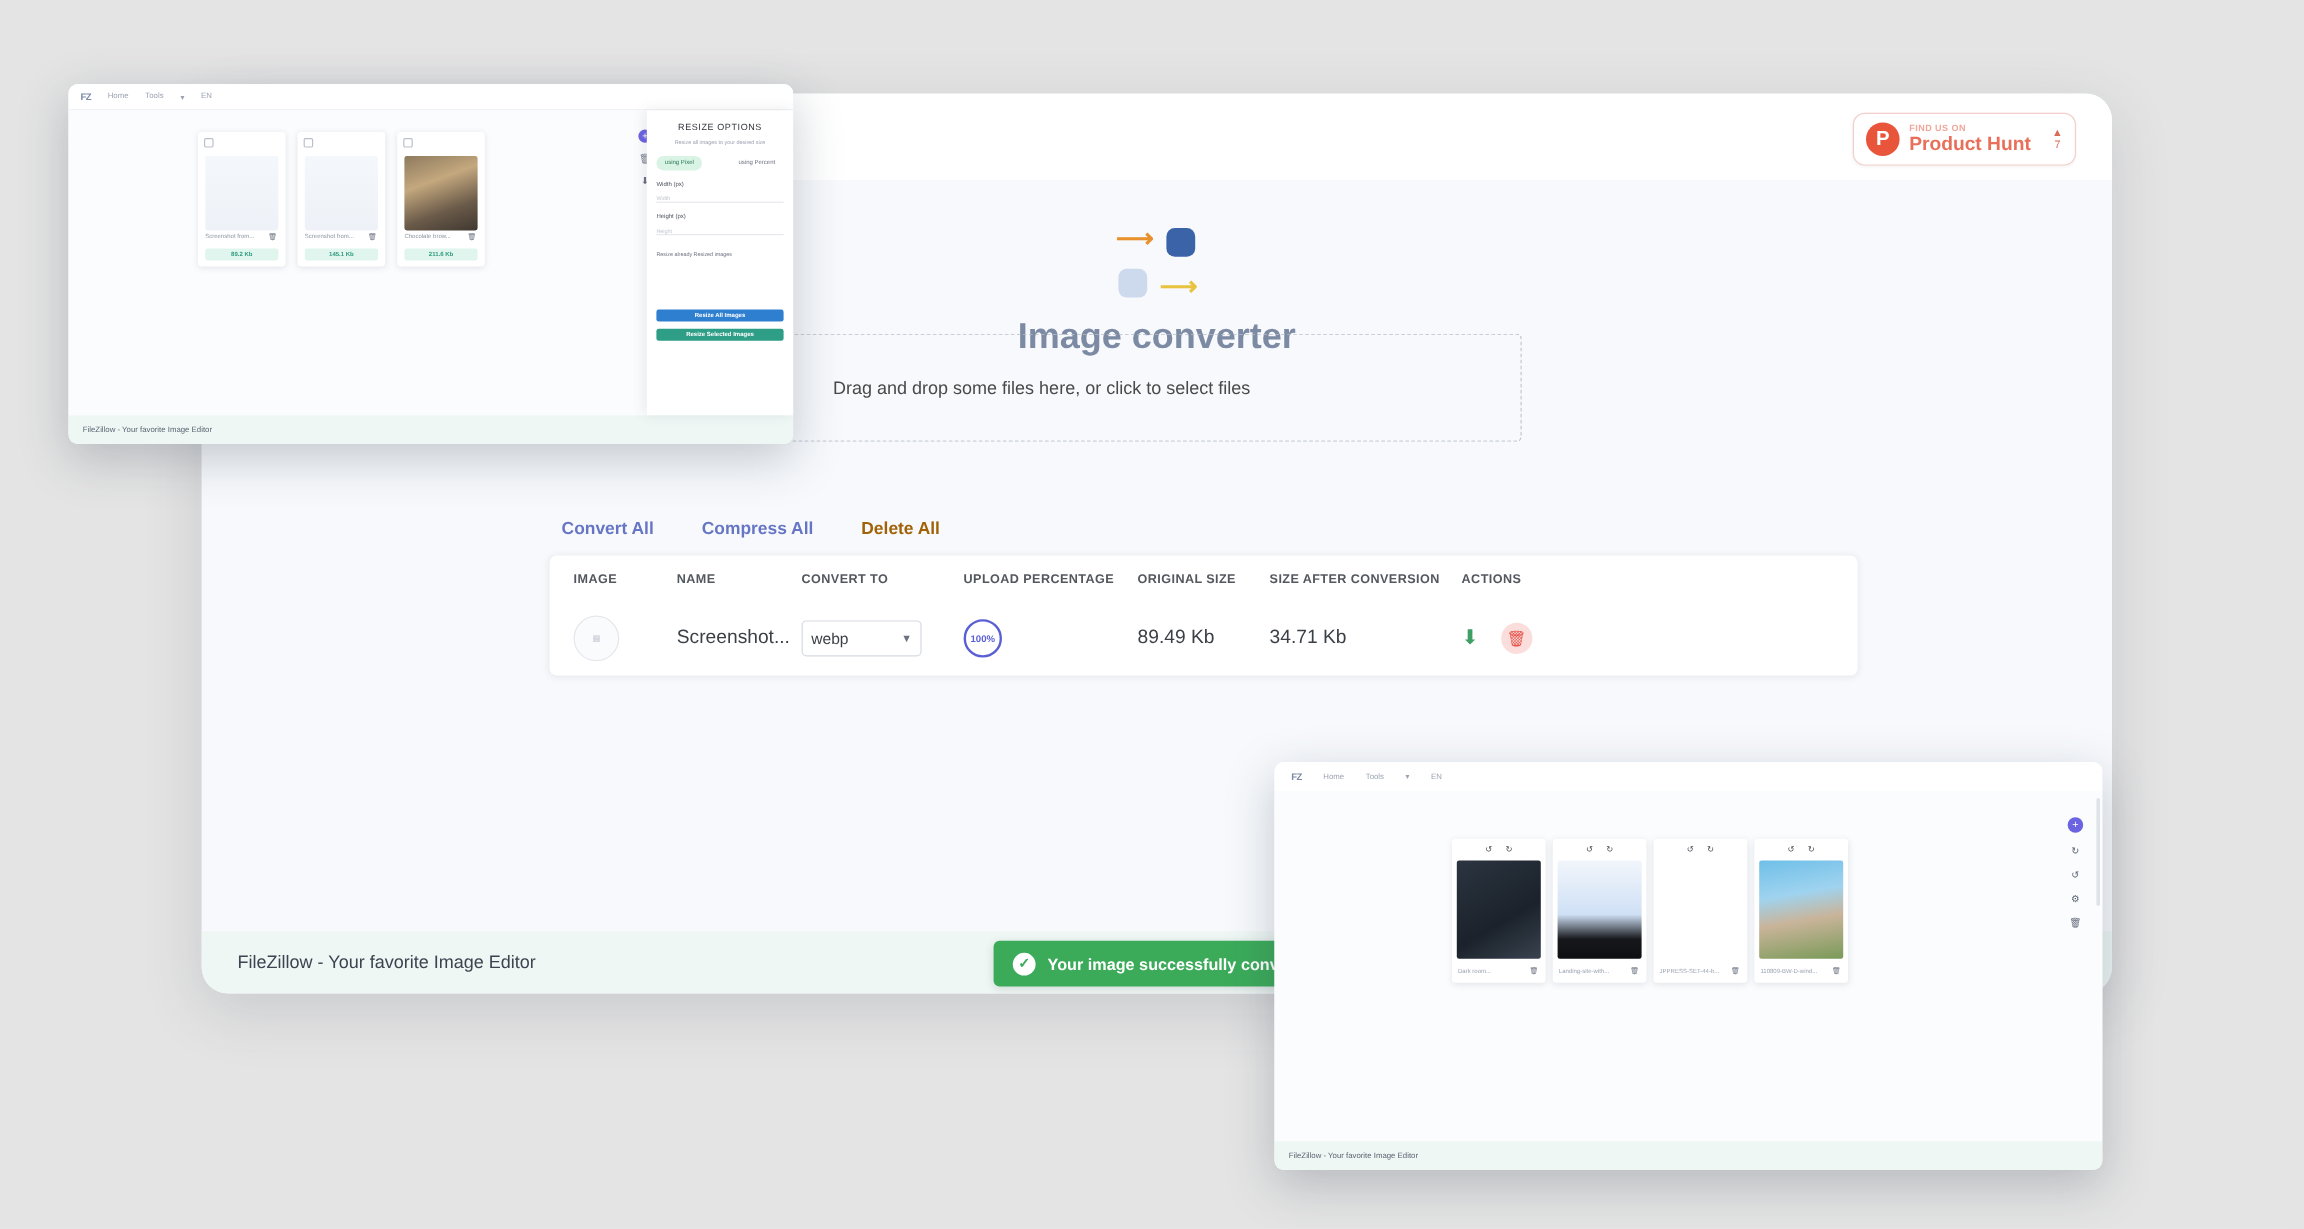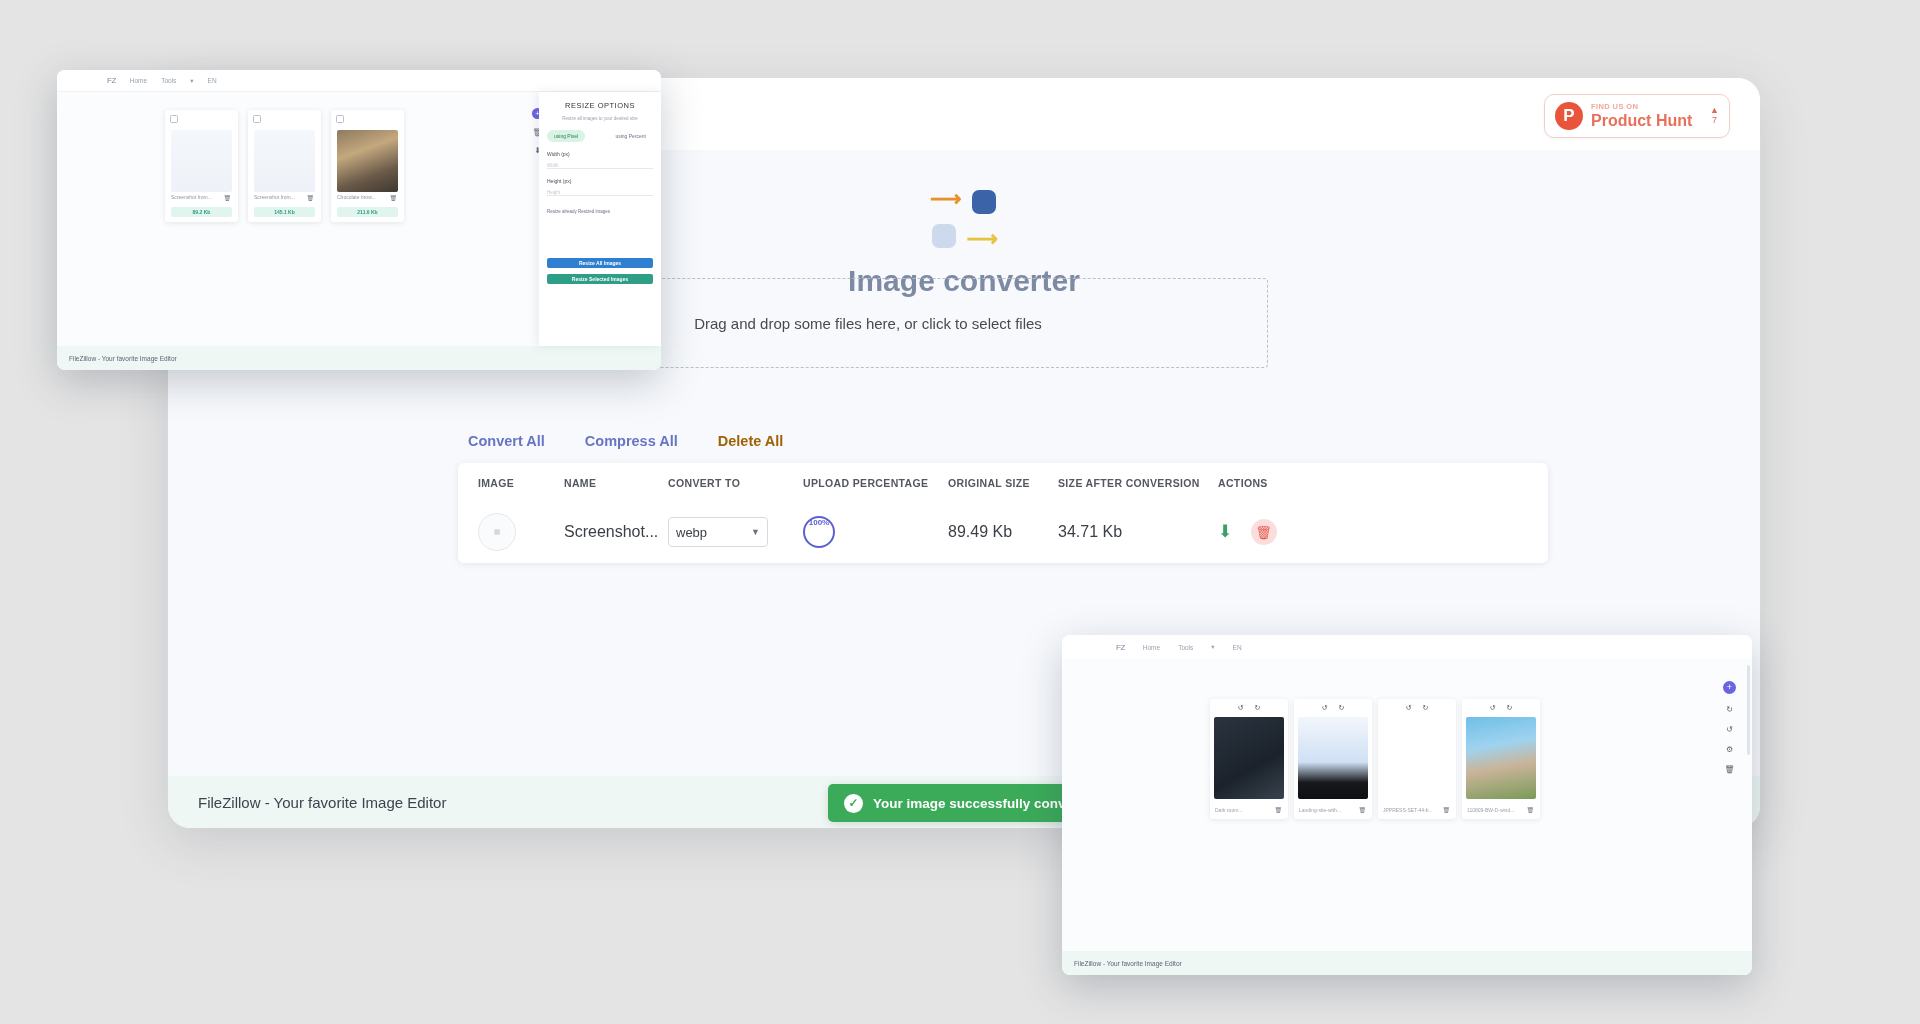--- a/index.html
+++ b/index.html
@@ -106,21 +106,21 @@
   }
   .select-box {
     width: 100px; height: 30px; border: 1px solid #d6dae1; border-radius: 4px;
     background: #fff; display: flex; align-items: center; justify-content: space-between;
     padding: 0 7px; font-size: 13px; color: #3b3f46;
   }
   .chev { font-size: 9px; color: #6b7280; }
   .pct-ring {
     width: 32px; height: 32px; border-radius: 50%;
     border: 2.5px solid #5b5fd4;
-    display:flex; align-items:flex-start; justify-content:center;
+    display:flex; align-items:center; justify-content:center;
     font-size: 8px; color: #5b5fd4; font-weight: bold;
   }
   .ic-btn { cursor: pointer; }
   .dl-icon { font-size: 17px; color: #3f9e63; margin-right: 14px; }
   .trash-pill {
     width: 26px; height: 26px; border-radius: 50%;
     background: #fbdedc; display: inline-flex; align-items:center; justify-content:center;
     color: #e8534a; font-size: 13px;
   }
 
@@ -151,21 +151,21 @@
     width: 604px; height: 300px;
     background: #fbfcfe; border-radius: 8px;
     box-shadow: 0 12px 40px rgba(50,60,80,.26);
     overflow: hidden;
     filter: blur(.35px);
   }
   .win-nav {
     height: 22px; background: #fff; display: flex; align-items: center;
     padding: 0 10px; gap: 14px; border-bottom: 1px solid #f0f1f4;
   }
-  .nav-logo { font-size: 8px; font-weight: normal; color: #7c8aa3; letter-spacing:-.5px;margin-left:40px; }
+  .nav-logo { font-size: 8px; font-weight: bold; color: #7c8aa3; letter-spacing:-.5px; }
   .nav-item { font-size: 6.5px; color: #9aa2b1; }
   .win-body { position: relative; height: 254px; background: #fbfcfe; }
   .win-status {
     height: 24px; background: #eef7f4; display:flex; align-items:center;
     padding-left: 12px; font-size: 6.5px; color: #5a6472;
   }
   .card-strip { position: absolute; left: 108px; top: 18px; display: flex; gap: 10px; }
   .mini-card {
     width: 73px; height: 112px; background: #fff; border-radius: 3px;
     box-shadow: 0 1px 5px rgba(60,70,90,.13);

